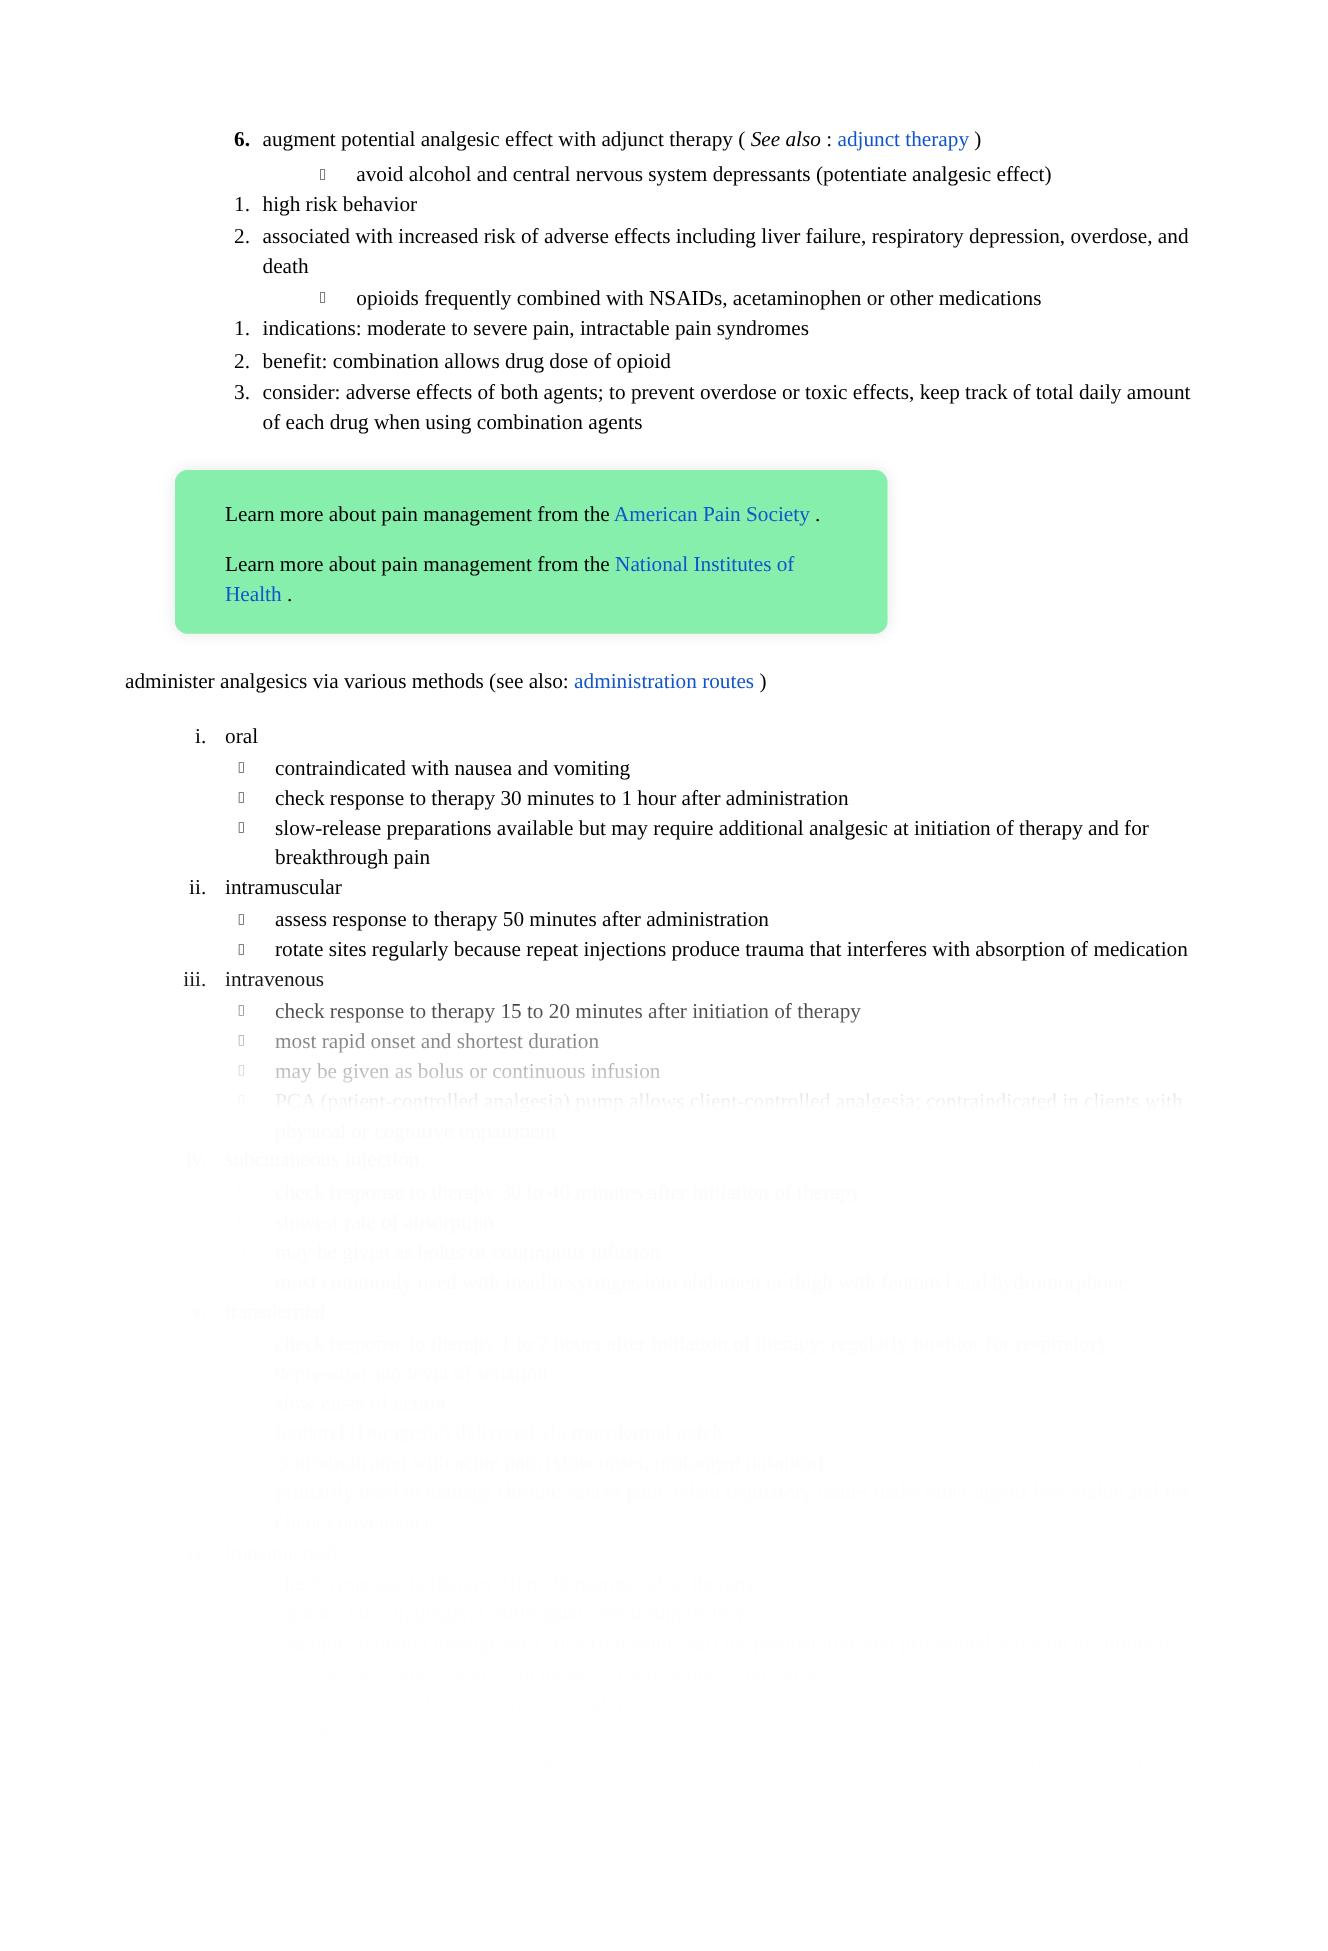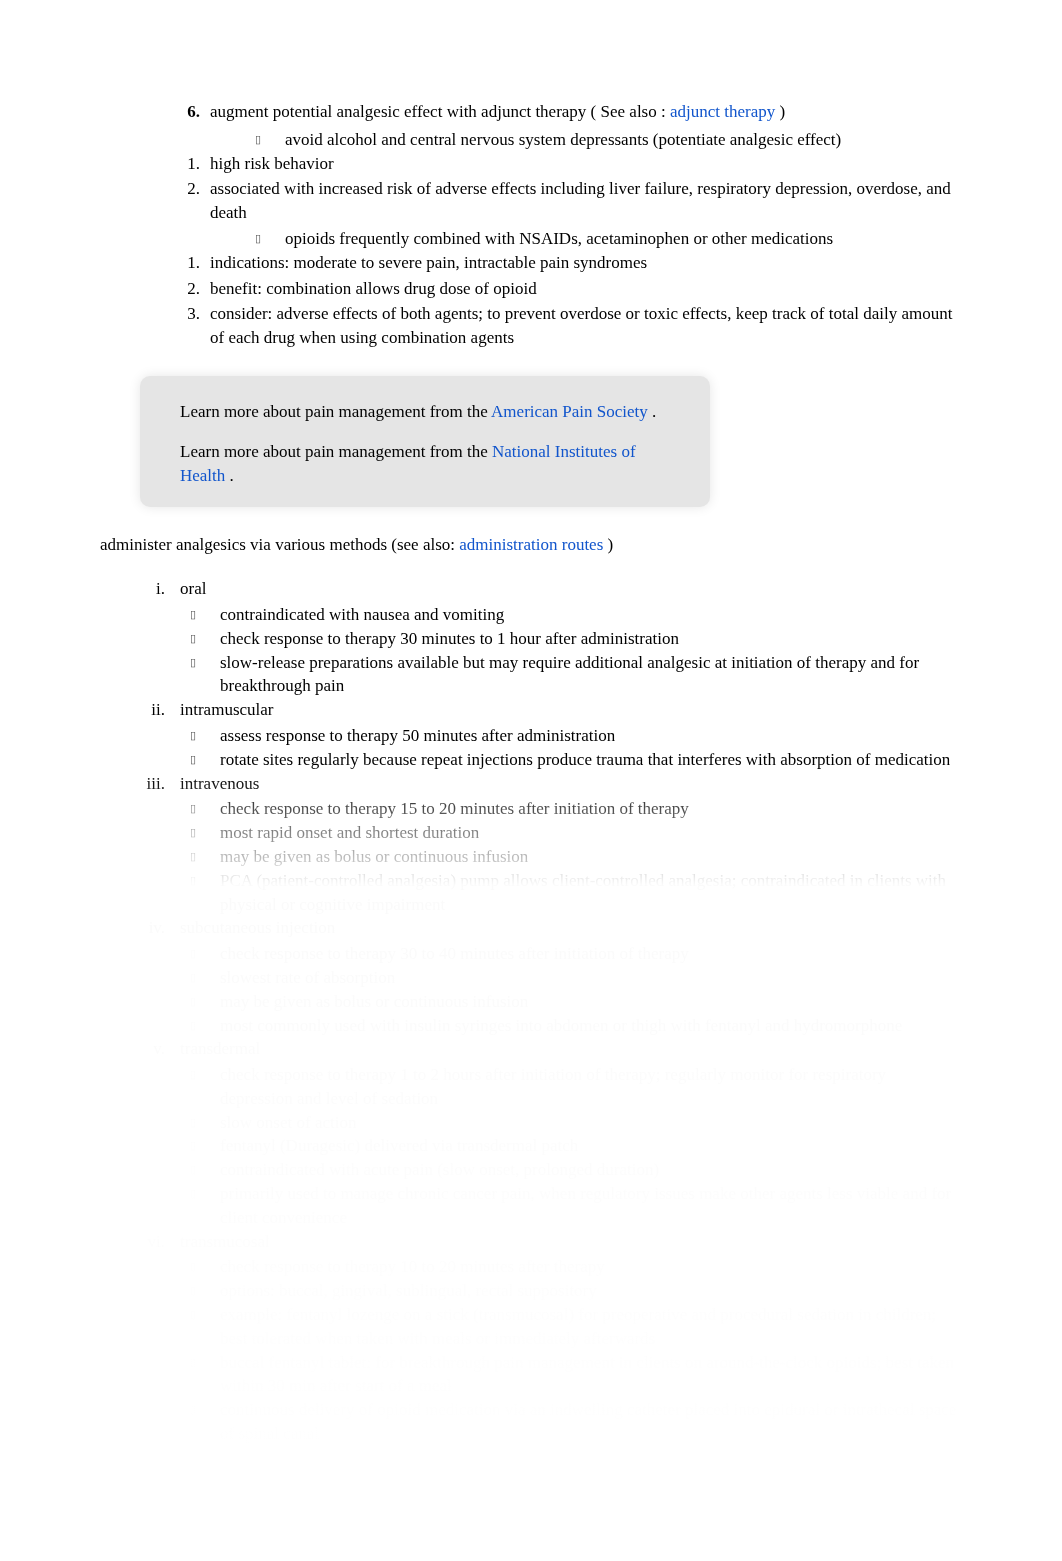--- a/index.html
+++ b/index.html
@@ -21,25 +21,25 @@
     .item6 .body { flex: 1; }
 
     .sub-square { display: flex; margin-left: 75px; }
     .sub-square .bullet { width: 30px; flex-shrink: 0; text-align: left; font-family: sans-serif; font-size: 11px; padding-top: 4px; color: #555; }
     .sub-square .body { flex: 1; }
 
     .num-item { display: flex; margin-bottom: 2px; }
     .num-item .num { width: 30px; flex-shrink: 0; text-align: right; padding-right: 10px; }
     .num-item .body { flex: 1; }
 
-    .see-also { }
+    .see-also { font-style: italic; }
     .link { color: #1155cc; text-decoration: none; text-align: center; }
 
     .info-box {
-      background: #e5e5e5;
+      background: #86efac;
       border-radius: 10px;
       padding: 24px 40px 20px 40px;
       margin: 26px 0 26px -40px;
       width: 570px;
       box-shadow: 0 0 12px rgba(0,0,0,0.1);
     }
     .info-box p { margin-bottom: 16px; }
     .info-box p:last-child { margin-bottom: 0; }
 
     .admin-line { margin-left: -80px; margin-bottom: 20px; }

